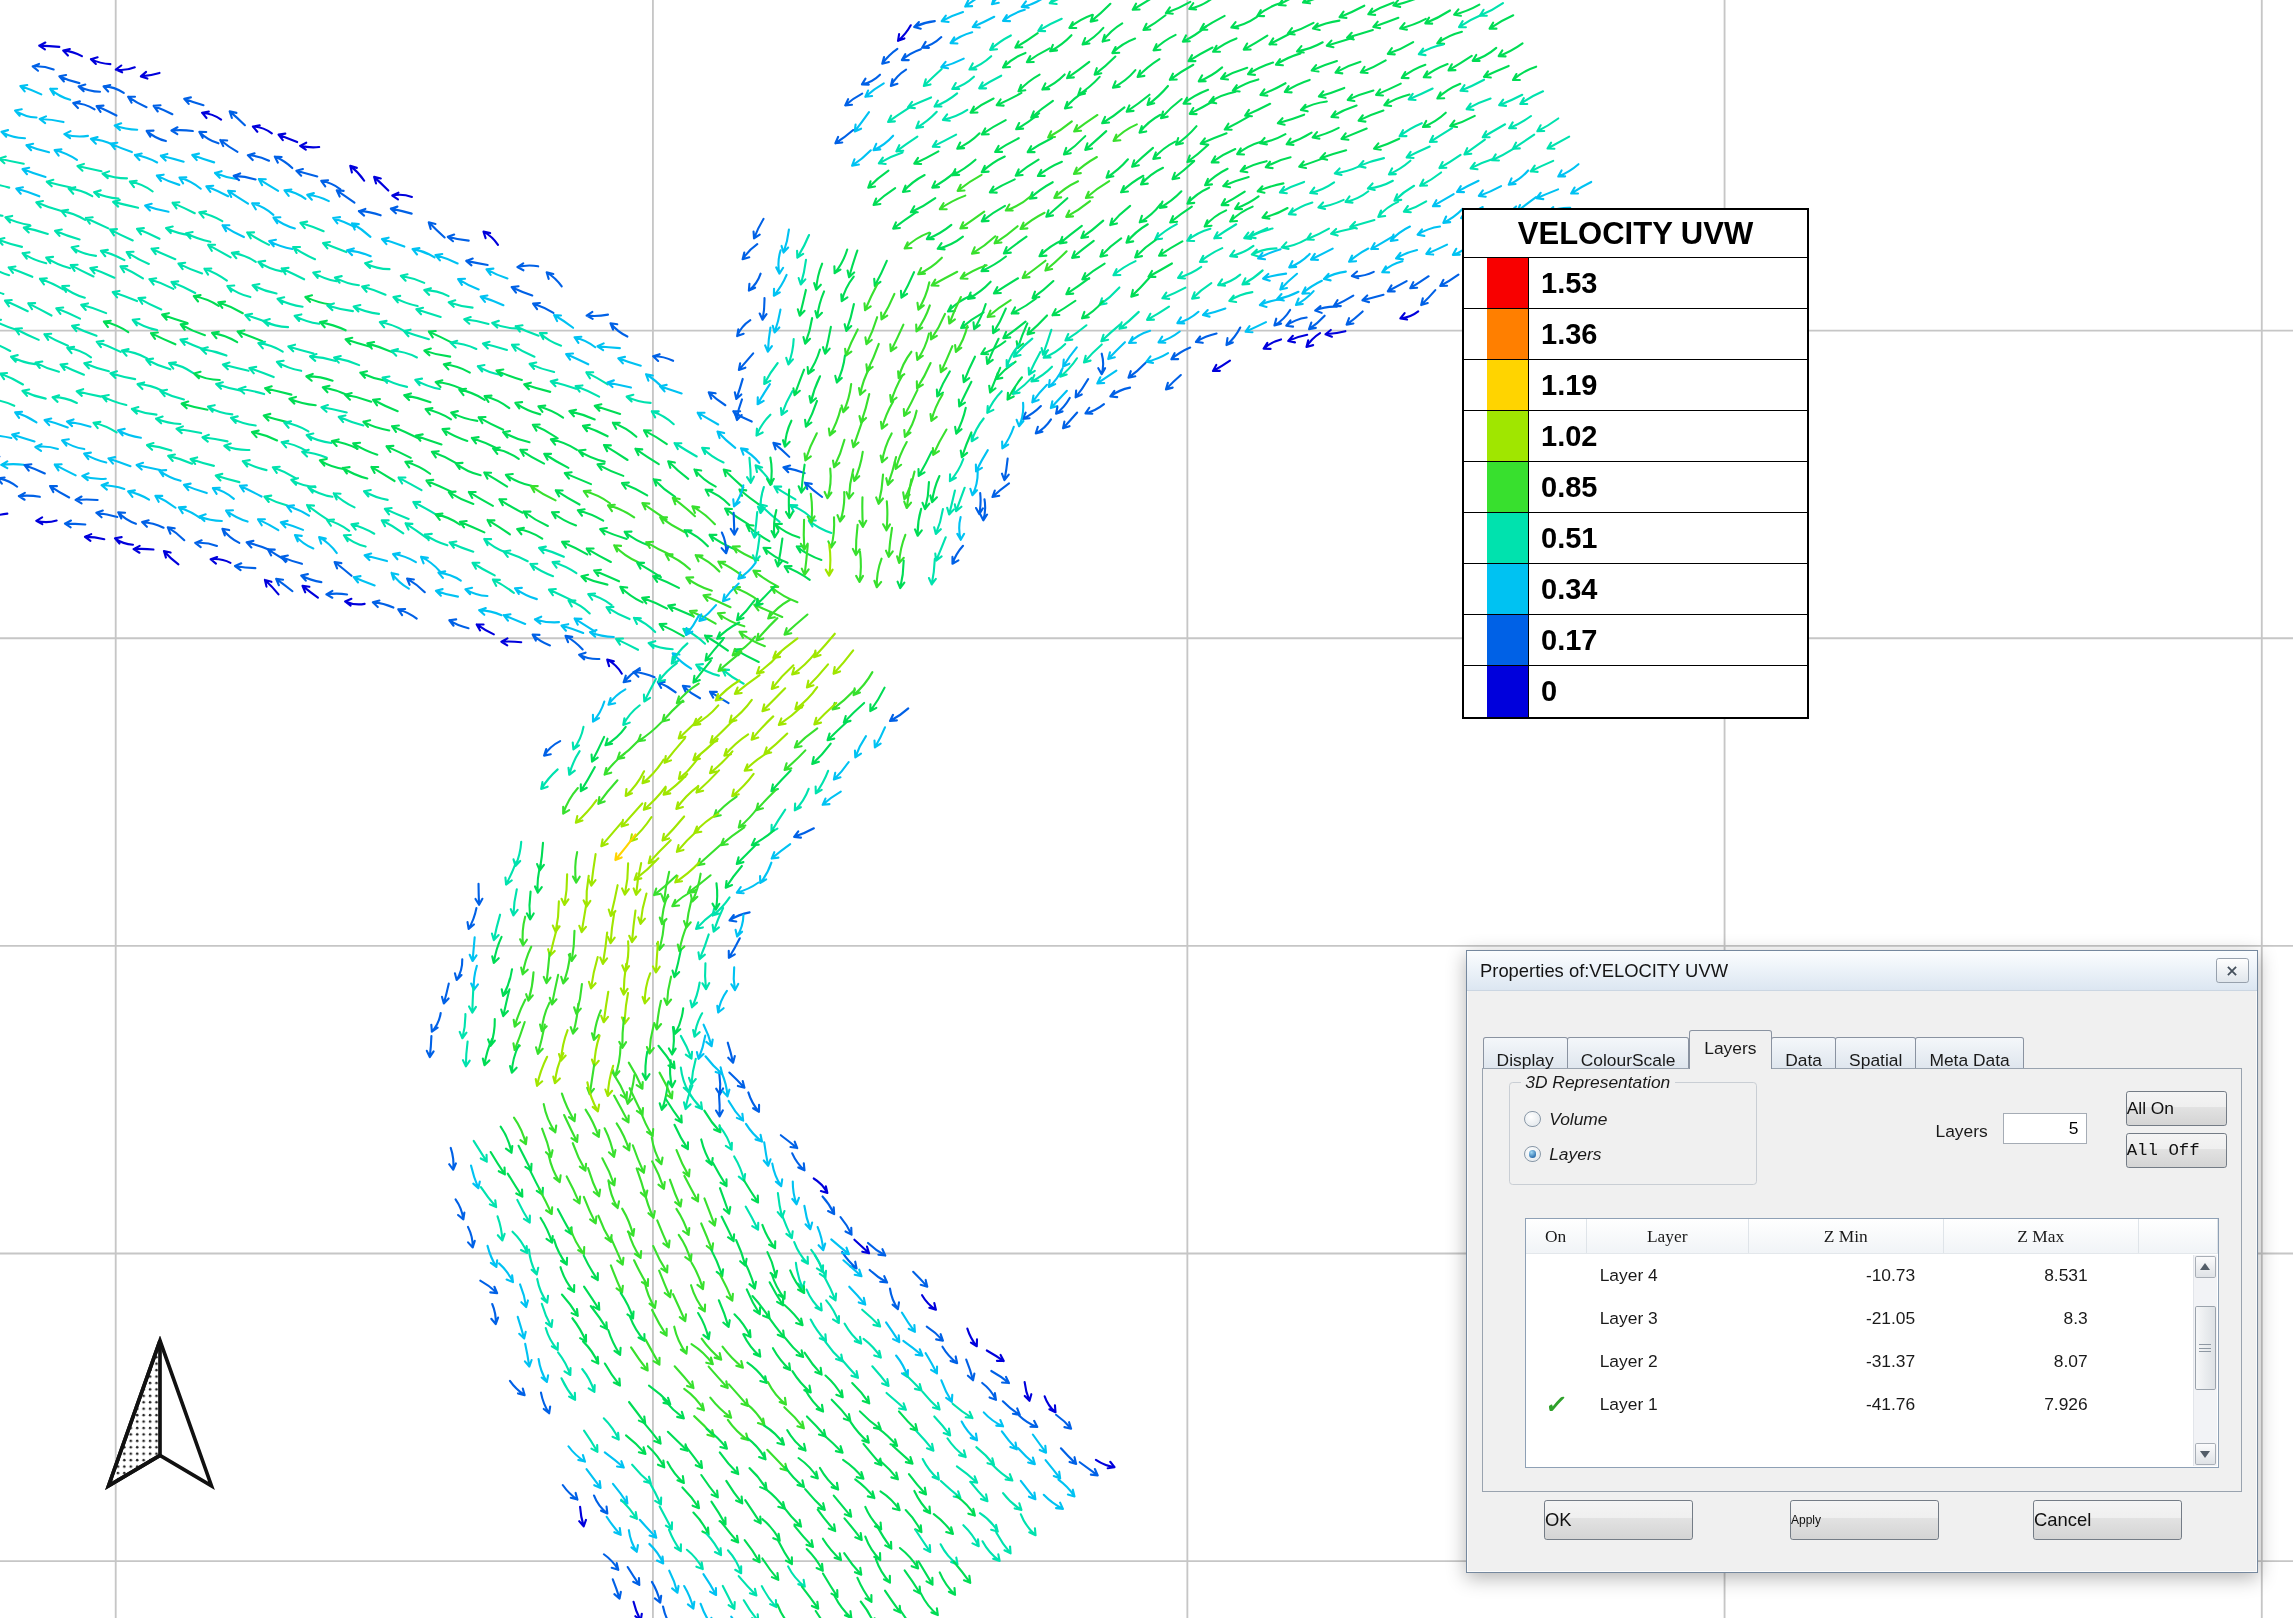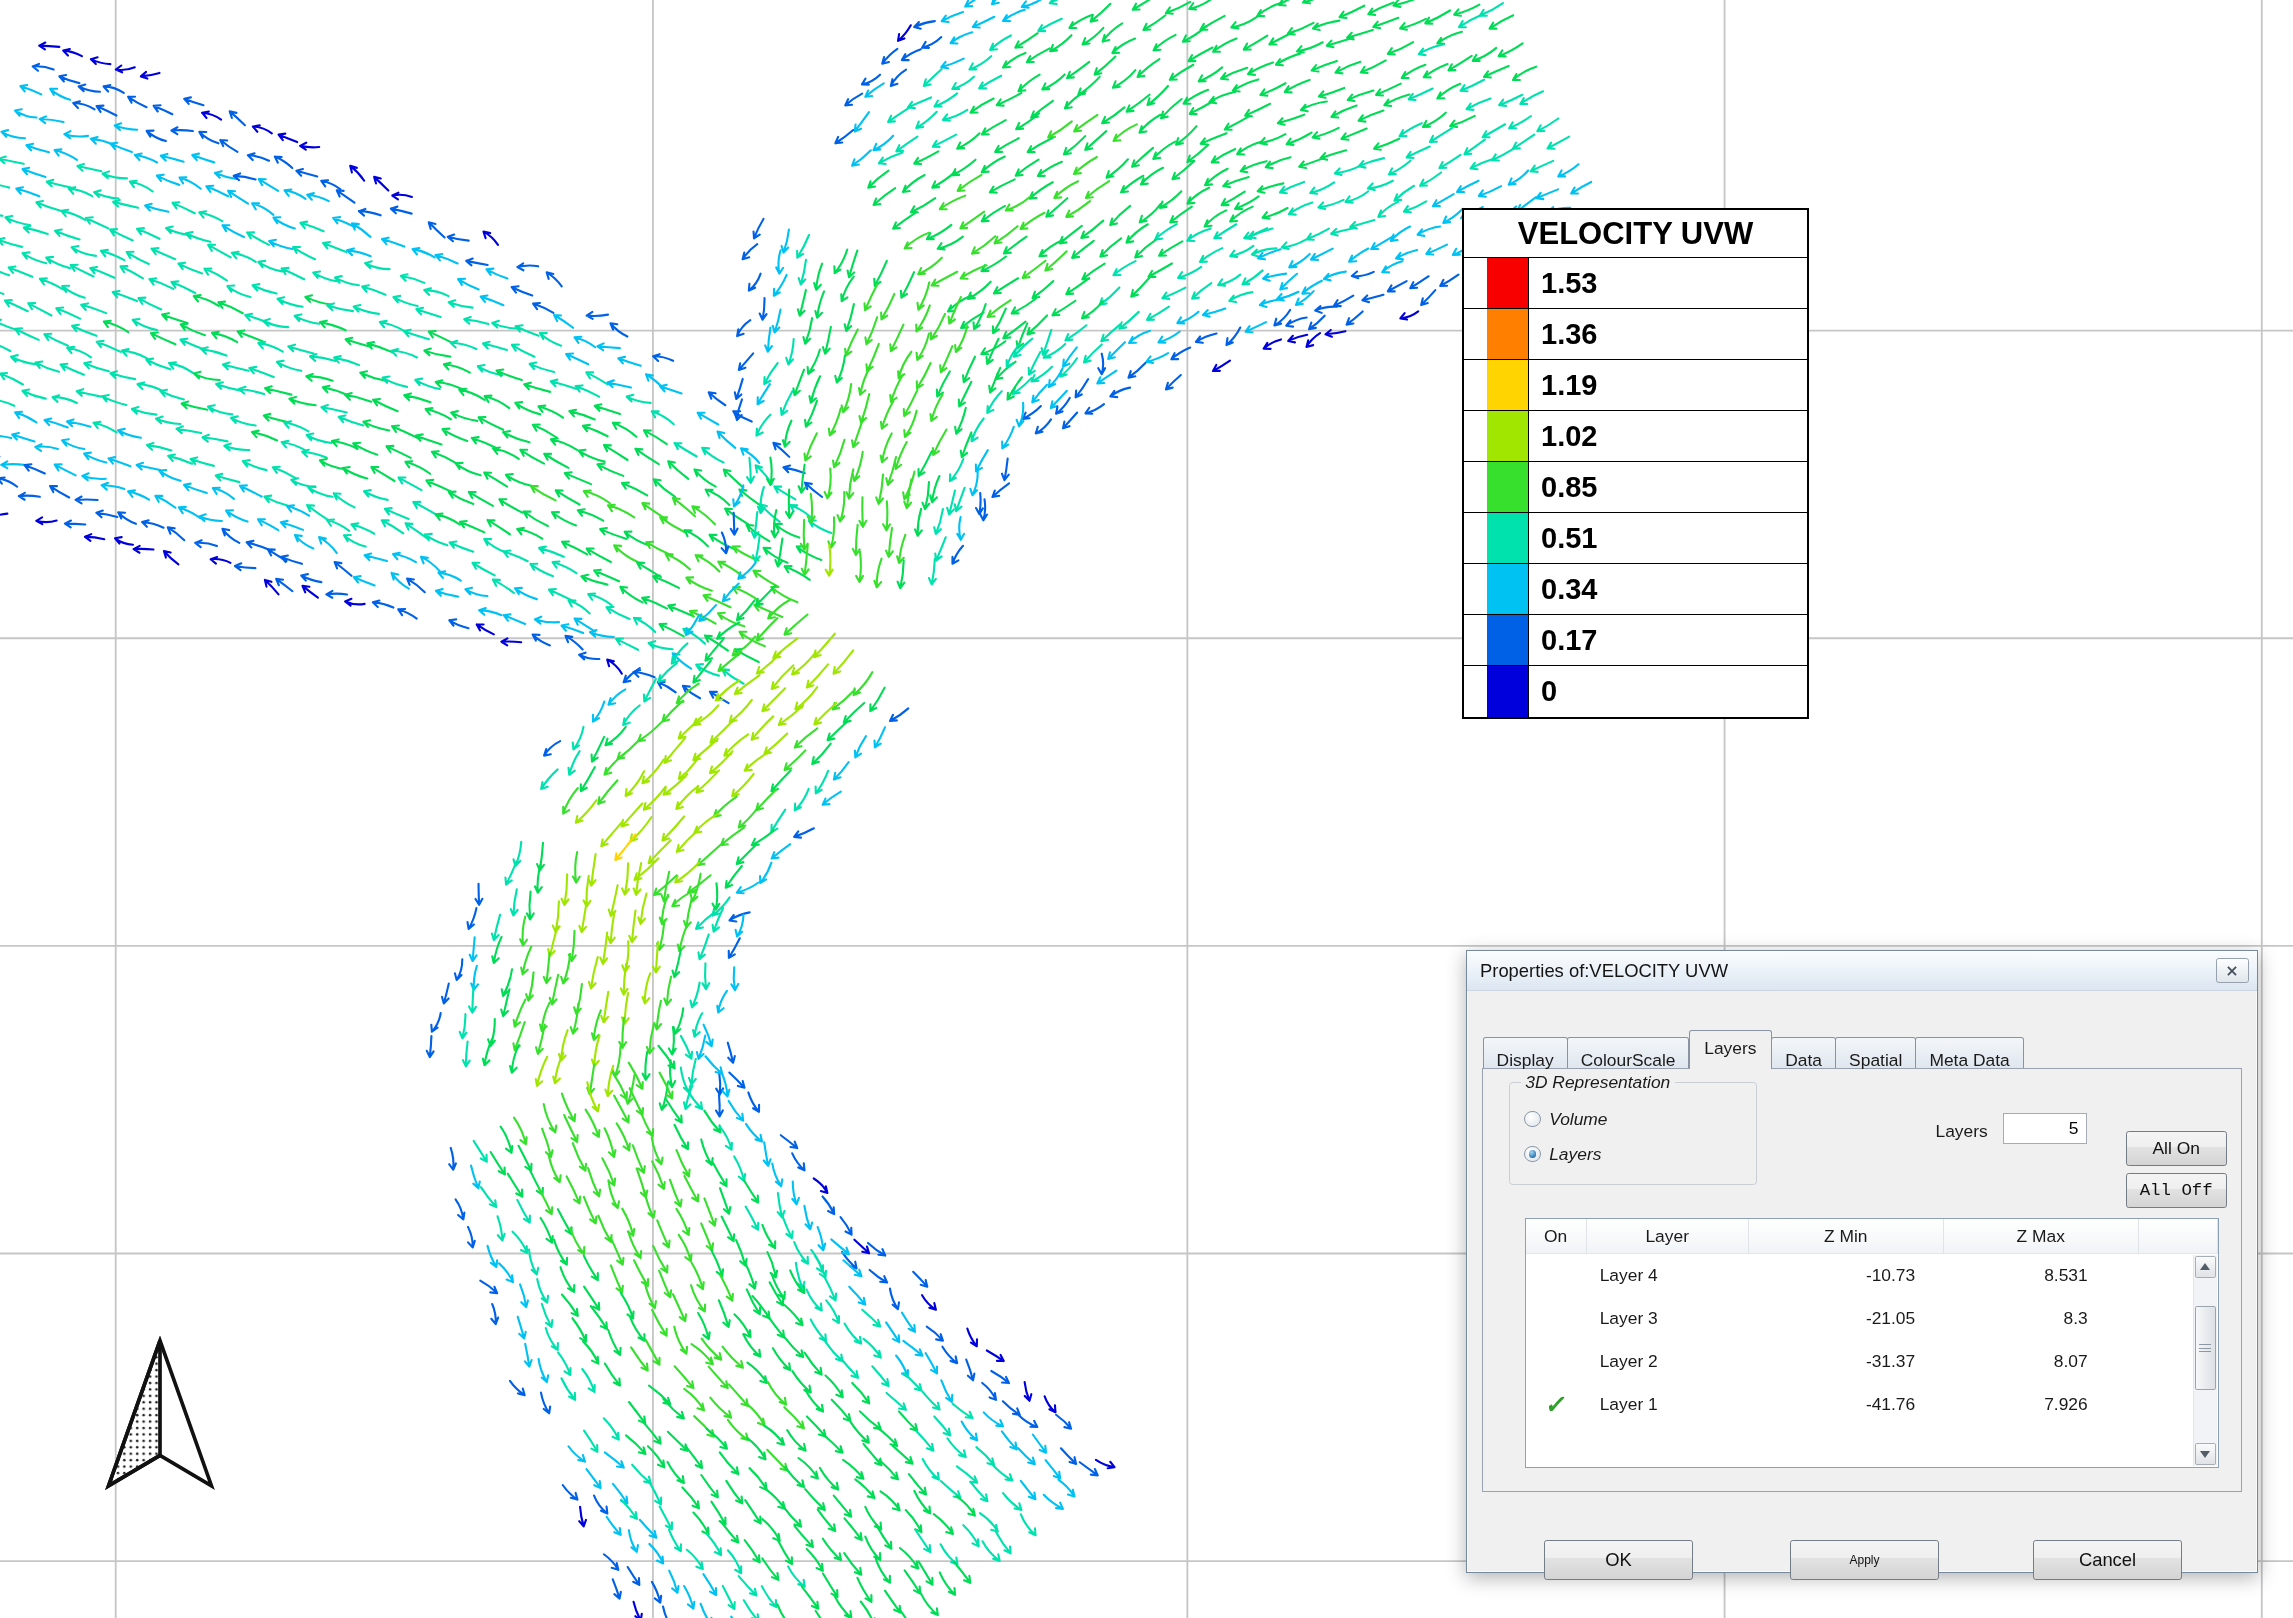--- a/index.html
+++ b/index.html
@@ -53,29 +53,29 @@
   .radio.selected::after { content:""; position:absolute; left:3.7px; top:3.7px; width:7.3px; height:7.3px;
            border-radius:50%; background:radial-gradient(circle at 35% 30%, #9FD8F5, #2C6FAE 75%); }
 
   .layers-label { position:absolute; left:409px; top:52px; width:96px; text-align:right; }
   .layers-input { position:absolute; left:520px; top:44px; width:84px; height:31px;
                   border:0.9px solid #A5ACB5; background:#fff; font:17.4px "Liberation Sans",sans-serif;
                   text-align:right; padding-right:7.3px; }
 
   .win-btn { border:0.9px solid #747C86; border-radius:2.8px; font:17.4px "Liberation Sans",sans-serif;
              background:linear-gradient(#F4F4F4 0%,#EFEFEF 45%,#E2E2E2 46%,#D4D4D4 100%);
-             color:#111; text-align:center;margin-top:40px; }
+             color:#111; text-align:left; }
   .allon  { position:absolute; left:643px; top:22px;  width:101px; height:35px; }
   .alloff { position:absolute; left:643px; top:64px;  width:101px; height:35px;font-family:Liberation Mono, monospace; }
 
   
   .lv { position:absolute; left:42px; top:149px; width:694px; height:250px;
         border:0.9px solid #8EA0B5; background:#fff; }
   .lv-header { display:flex; height:35px; background:linear-gradient(#FFFFFF,#F1F4F7);
-               border-bottom:0.9px solid #E3E7EB; }
+               border-bottom:0.9px solid #E3E7EB;font-family:Liberation Serif, serif; }
   .lv-h { border-right:0.9px solid #DFE4E9; line-height:34px; text-align:center; font-size:17.4px; }
   .c-on{width:61px;} .c-layer{width:162px;} .c-zmin{width:195px;} .c-zmax{width:195px;} .c-fill{flex:1;}
   .lv-row { display:flex; height:43px; line-height:43px; font-size:17.4px; }
   .cell-layer { padding-left:13px; }
   .cell-zmin { text-align:right; padding-right:28.5px; }
   .cell-zmax { text-align:right; padding-right:51px; }
   .cell-on { text-align:center; }
   .check { color:#2FA12B; font-size:25px; font-weight:bold; display:inline-block; transform:skewX(-10deg); }
 
   .scrollbar { position:absolute; right:0.9px; top:36px; bottom:0.9px; width:24px; background:#F2F3F6;

